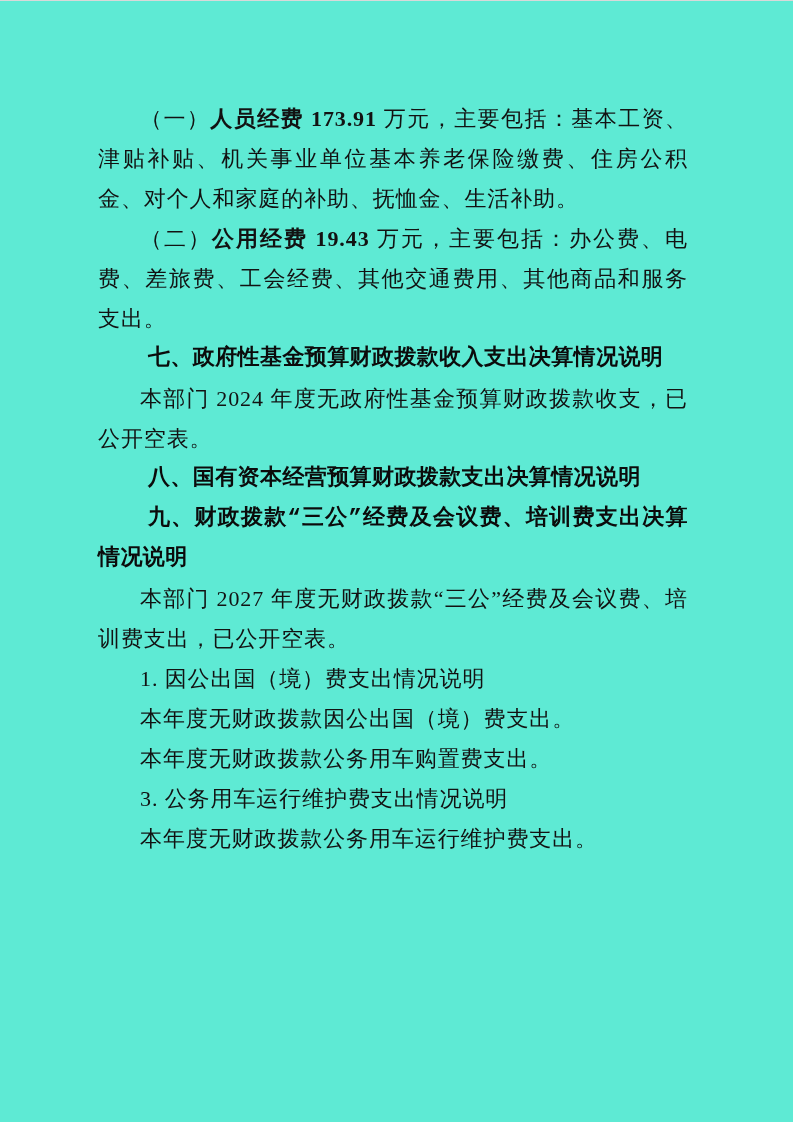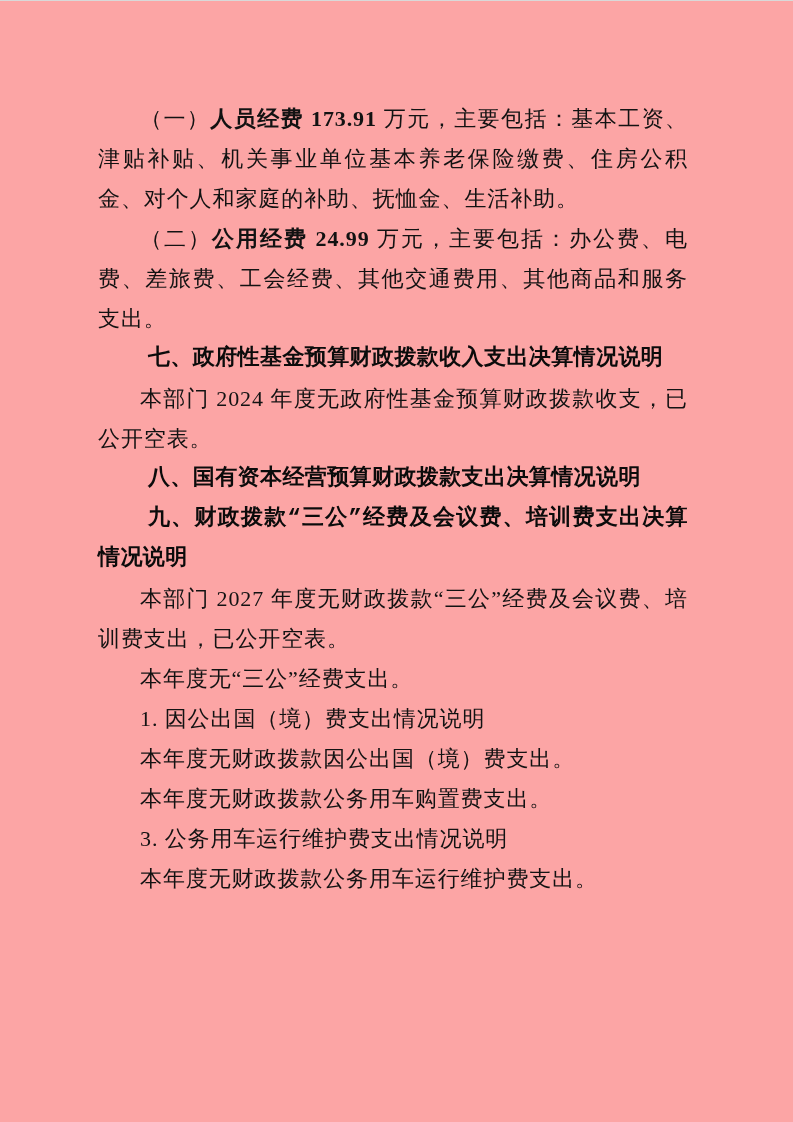--- a/index.html
+++ b/index.html
@@ -11,21 +11,21 @@
   }
   body {
     font-family: "Liberation Serif", "DejaVu Serif", serif;
     color: #121212;
     border-top: 1px solid #d9d9d9;
   }
   .page {
     width: 793px;
     height: 1121px;
     padding: 98px 105px 0 98px;
-    background: #fca5a5;
+    background: #5eead4;
   }
   .page p {
     font-size: 22px;
     line-height: 40px;
     letter-spacing: 0.9px;
     text-align: justify;
     text-indent: 42px;
     word-break: break-all;
   }
   .page p.heading {
@@ -39,35 +39,34 @@
     font-weight: bold;
   }
 </style>
 </head>
 <body>
 
 <div class="page">
 
   <p><span>（一）</span><span class="bold-run">人员经费 173.91</span><span> 万元，主要包括：基本工资、津贴补贴、机关事业单位基本养老保险缴费、住房公积金、对个人和家庭的补助、抚恤金、生活补助。</span></p>
 
-  <p><span>（二）</span><span class="bold-run">公用经费 24.99</span><span> 万元，主要包括：办公费、电费、差旅费、工会经费、其他交通费用、其他商品和服务支出。</span></p>
+  <p><span>（二）</span><span class="bold-run">公用经费 19.43</span><span> 万元，主要包括：办公费、电费、差旅费、工会经费、其他交通费用、其他商品和服务支出。</span></p>
 
   <p class="heading">七、政府性基金预算财政拨款收入支出决算情况说明</p>
 
   <p>本部门 2024 年度无政府性基金预算财政拨款收支，已公开空表。</p>
 
   <p class="heading">八、国有资本经营预算财政拨款支出决算情况说明</p>
 
 
   <p class="heading">九、财政拨款“三公”经费及会议费、培训费支出决算情况说明</p>
 
   <p>本部门 2027 年度无财政拨款“三公”经费及会议费、培训费支出，已公开空表。</p>
 
 
-  <p>本年度无“三公”经费支出。</p>
 
   <p>1. 因公出国（境）费支出情况说明</p>
 
   <p>本年度无财政拨款因公出国（境）费支出。</p>
 
 
   <p>本年度无财政拨款公务用车购置费支出。</p>
 
   <p>3. 公务用车运行维护费支出情况说明</p>
 

